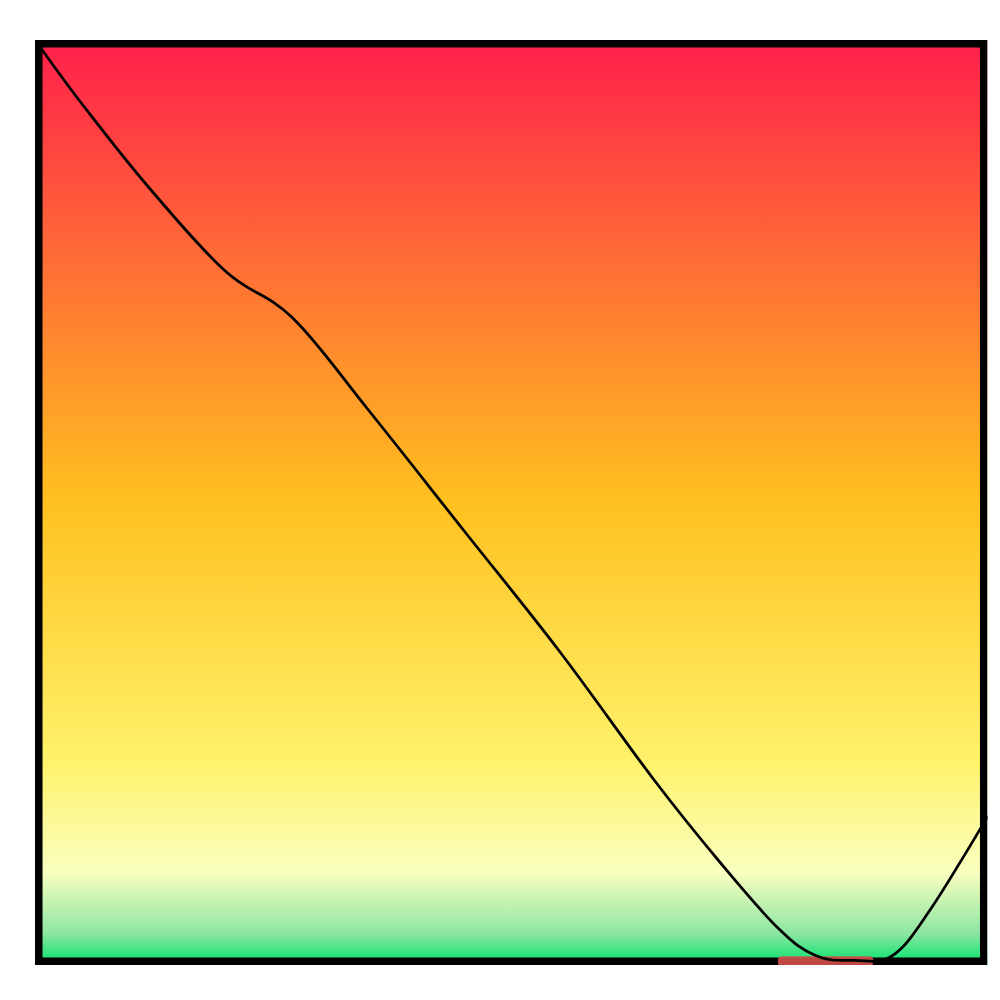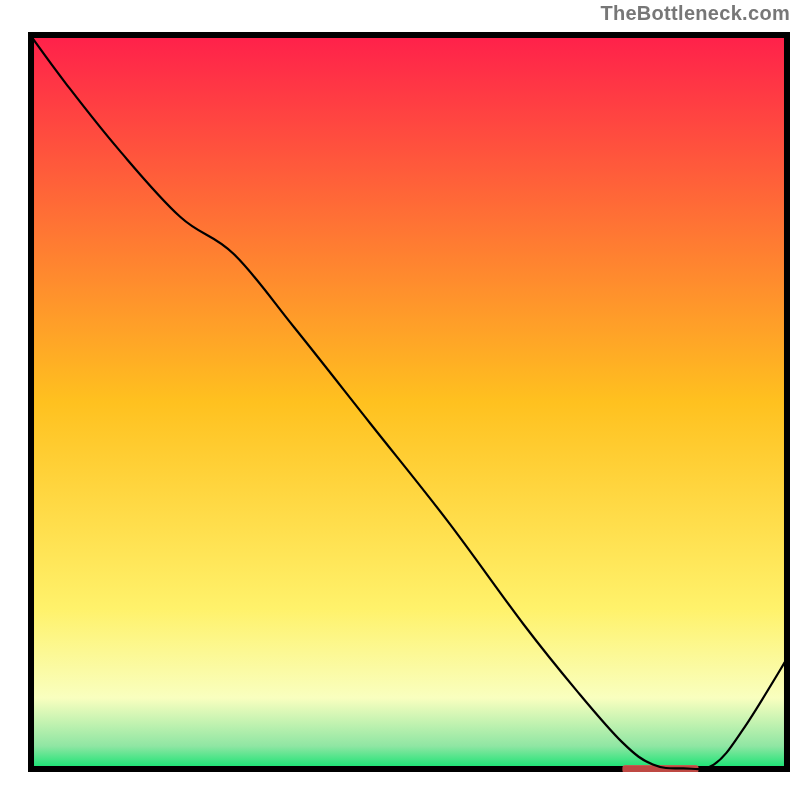--- a/index.html
+++ b/index.html
@@ -54,21 +54,20 @@
   .border {
     fill: none;
     stroke: #000;
     stroke-width: 6;
   }
 </style>
 </head>
 <body>
 
 <div class="frame">
-  <div class="watermark">TheBottleneck.com</div>
 
   <div class="plot-area">
     <svg viewBox="0 0 760 740" preserveAspectRatio="none">
       <defs>
         <linearGradient id="bg-grad" x1="0" y1="0" x2="0" y2="1">
         <stop offset="0.00%" stop-color="#ff1f4b"></stop>
             <stop offset="50.00%" stop-color="#ffc11f"></stop>
             <stop offset="78.00%" stop-color="#fff26b"></stop>
             <stop offset="90.00%" stop-color="#f9ffbf"></stop>
             <stop offset="96.50%" stop-color="#8fe6a3"></stop>

